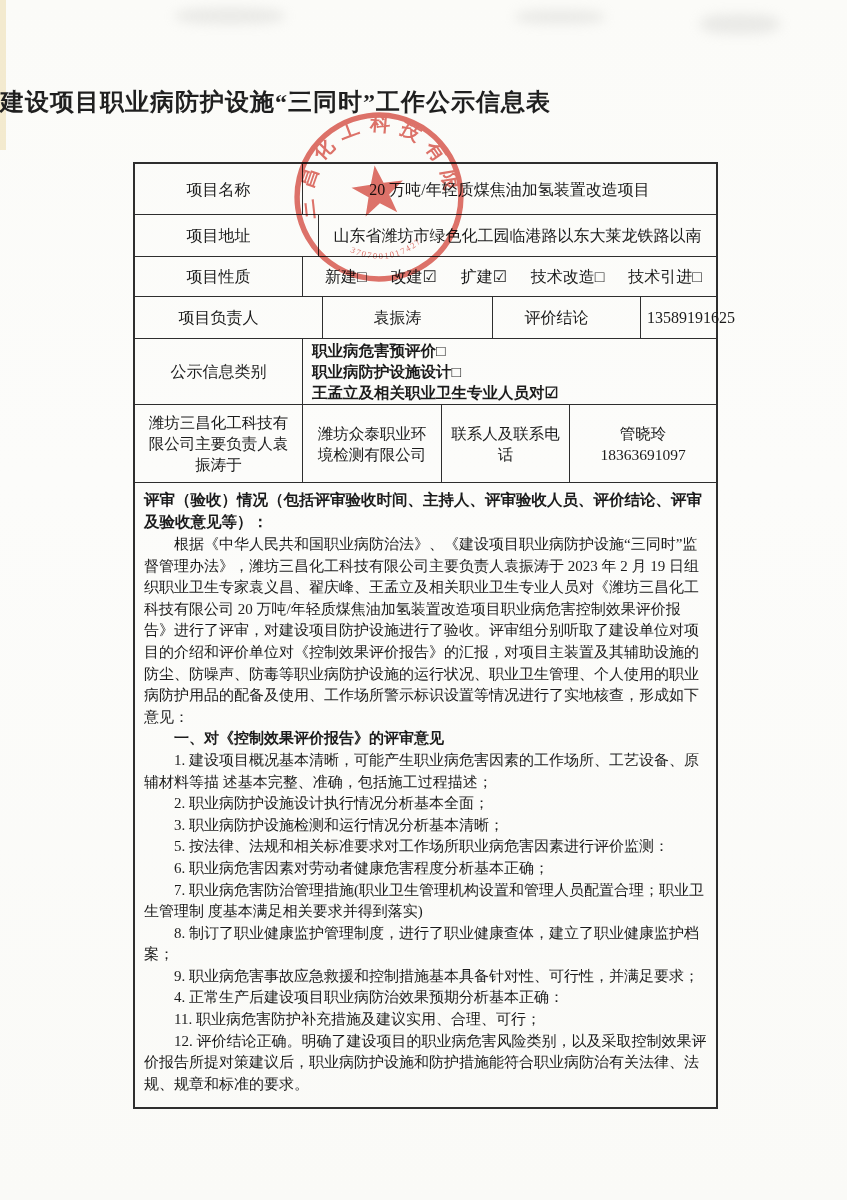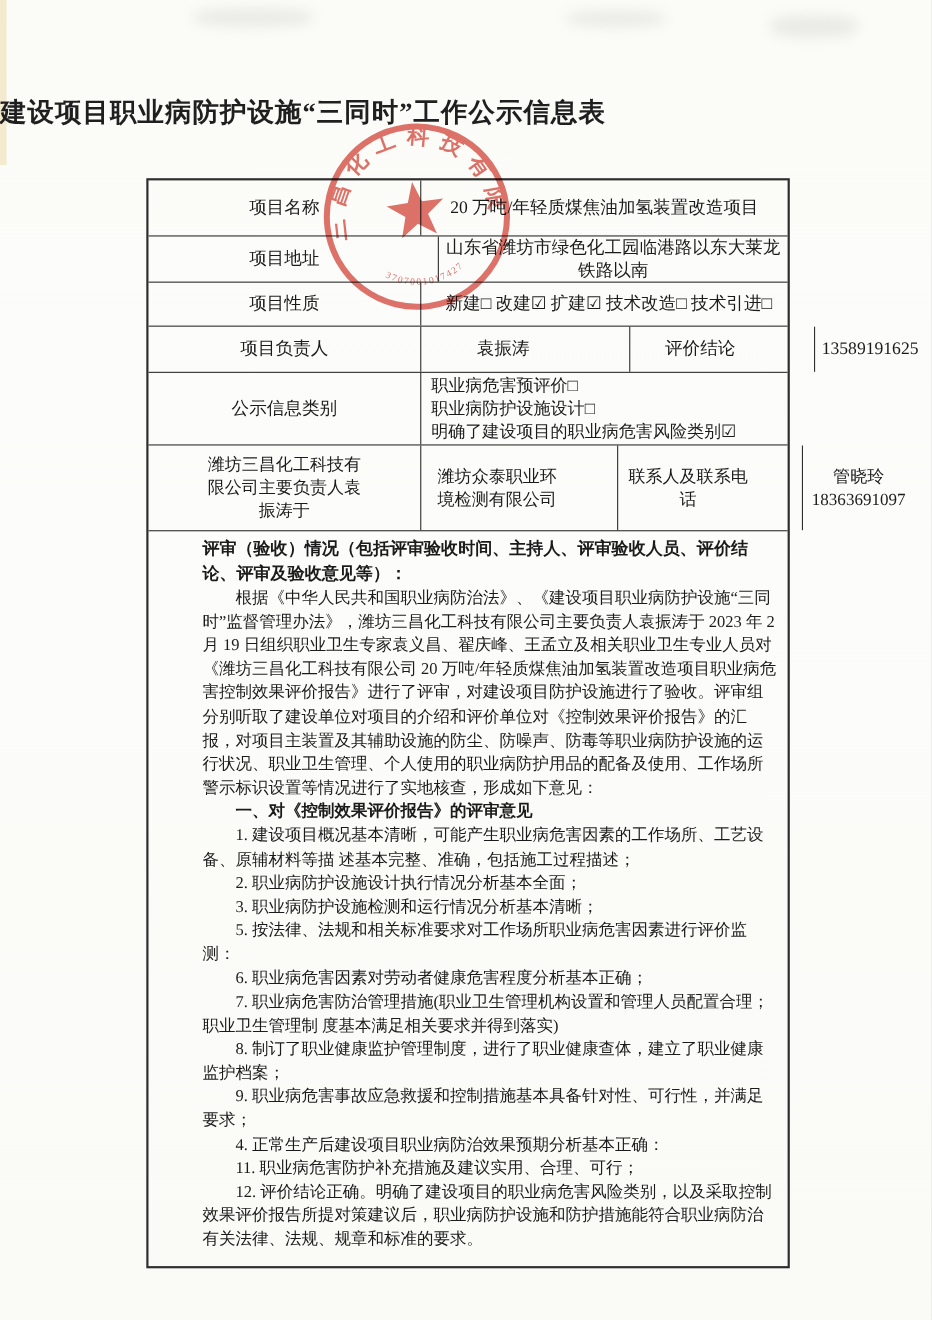--- a/index.html
+++ b/index.html
@@ -16,29 +16,29 @@
     font-size:24px;font-weight:700;letter-spacing:1px;color:#1f1f1f;
   }
   .tbl{
     position:absolute;left:133px;top:162px;width:585px;
     border:2px solid #2e2e2e;box-sizing:border-box;background:transparent;
   }
   .row{display:flex;border-top:1.5px solid #2e2e2e;box-sizing:border-box;}
   .row:first-child{border-top:none;}
   .cell{border-left:1.5px solid #2e2e2e;box-sizing:border-box;padding:3px 6px;
         display:flex;align-items:center;justify-content:center;text-align:center;
-        font-size:16px;line-height:21px;margin-left:40px;}
+        font-size:16px;line-height:21px;}
   .cell:first-child{border-left:none;}
   .label-cell{width:167px;flex:none;}
   .grow{flex:1 1 auto;}
-  .r1{height:50px;} .r2{height:42px;gap:16px;} .r3{height:40px;} .r4{height:42px;}
+  .r1{height:50px;} .r2{height:42px;gap:16px;} .r3{height:40px;} .r4{height:42px;gap:20px;}
   .r5{height:66px;} .r6{height:78px;}
   .nature-cell{justify-content:space-between;padding:0 14px 0 22px;}
   .nature-opt{white-space:nowrap;font-size:16px;}
-  .cat-cell{flex-direction:column;align-items:flex-start;justify-content:center;padding-left:9px;text-align:left;}
+  .cat-cell{flex-direction:column;align-items:flex-start;justify-content:center;padding-left:9px;text-align:left;font-weight:bold;}
   .cat-line{font-size:15.5px;line-height:21px;white-space:nowrap;}
   .small-label{font-size:15.5px;padding:3px 8px;}
   .w150{width:150px;flex:none;} .w139{width:139px;flex:none;} .w128{width:128px;flex:none;}
   .review-cell{display:block;text-align:left;padding:6px 9px 12px 9px;min-height:620px;
                font-size:15px;line-height:21.6px;}
   .bold{font-weight:700;}
   .review-heading{font-weight:700;font-size:15.5px;line-height:22px;margin:0 0 1px 0;}
   .rp{margin:0;text-indent:2em;}
   .stamp{position:absolute;left:288px;top:106px;width:182px;height:182px;
          opacity:.82;mix-blend-mode:multiply;transform:rotate(-8deg);pointer-events:none;}
@@ -83,21 +83,21 @@
       <div class="cell w150">袁振涛</div>
       <div class="cell w128">评价结论</div>
       <div class="cell grow">13589191625</div>
     </div>
 
     <div class="row r5">
       <div class="cell label-cell">公示信息类别</div>
       <div class="cell grow cat-cell">
           <div class="cat-line">职业病危害预评价□</div>
           <div class="cat-line">职业病防护设施设计□</div>
-          <div class="cat-line">明确了建设项目的职业病危害风险类别☑</div>
+          <div class="cat-line">王孟立及相关职业卫生专业人员对☑</div>
         </div>
     </div>
 
     <div class="row r6">
       <div class="cell label-cell small-label">潍坊三昌化工科技有限公司主要负责人袁振涛于</div>
       <div class="cell w139 small-label">潍坊众泰职业环境检测有限公司</div>
       <div class="cell w128 small-label">联系人及联系电话</div>
       <div class="cell grow small-label">管晓玲 18363691097</div>
     </div>
 

